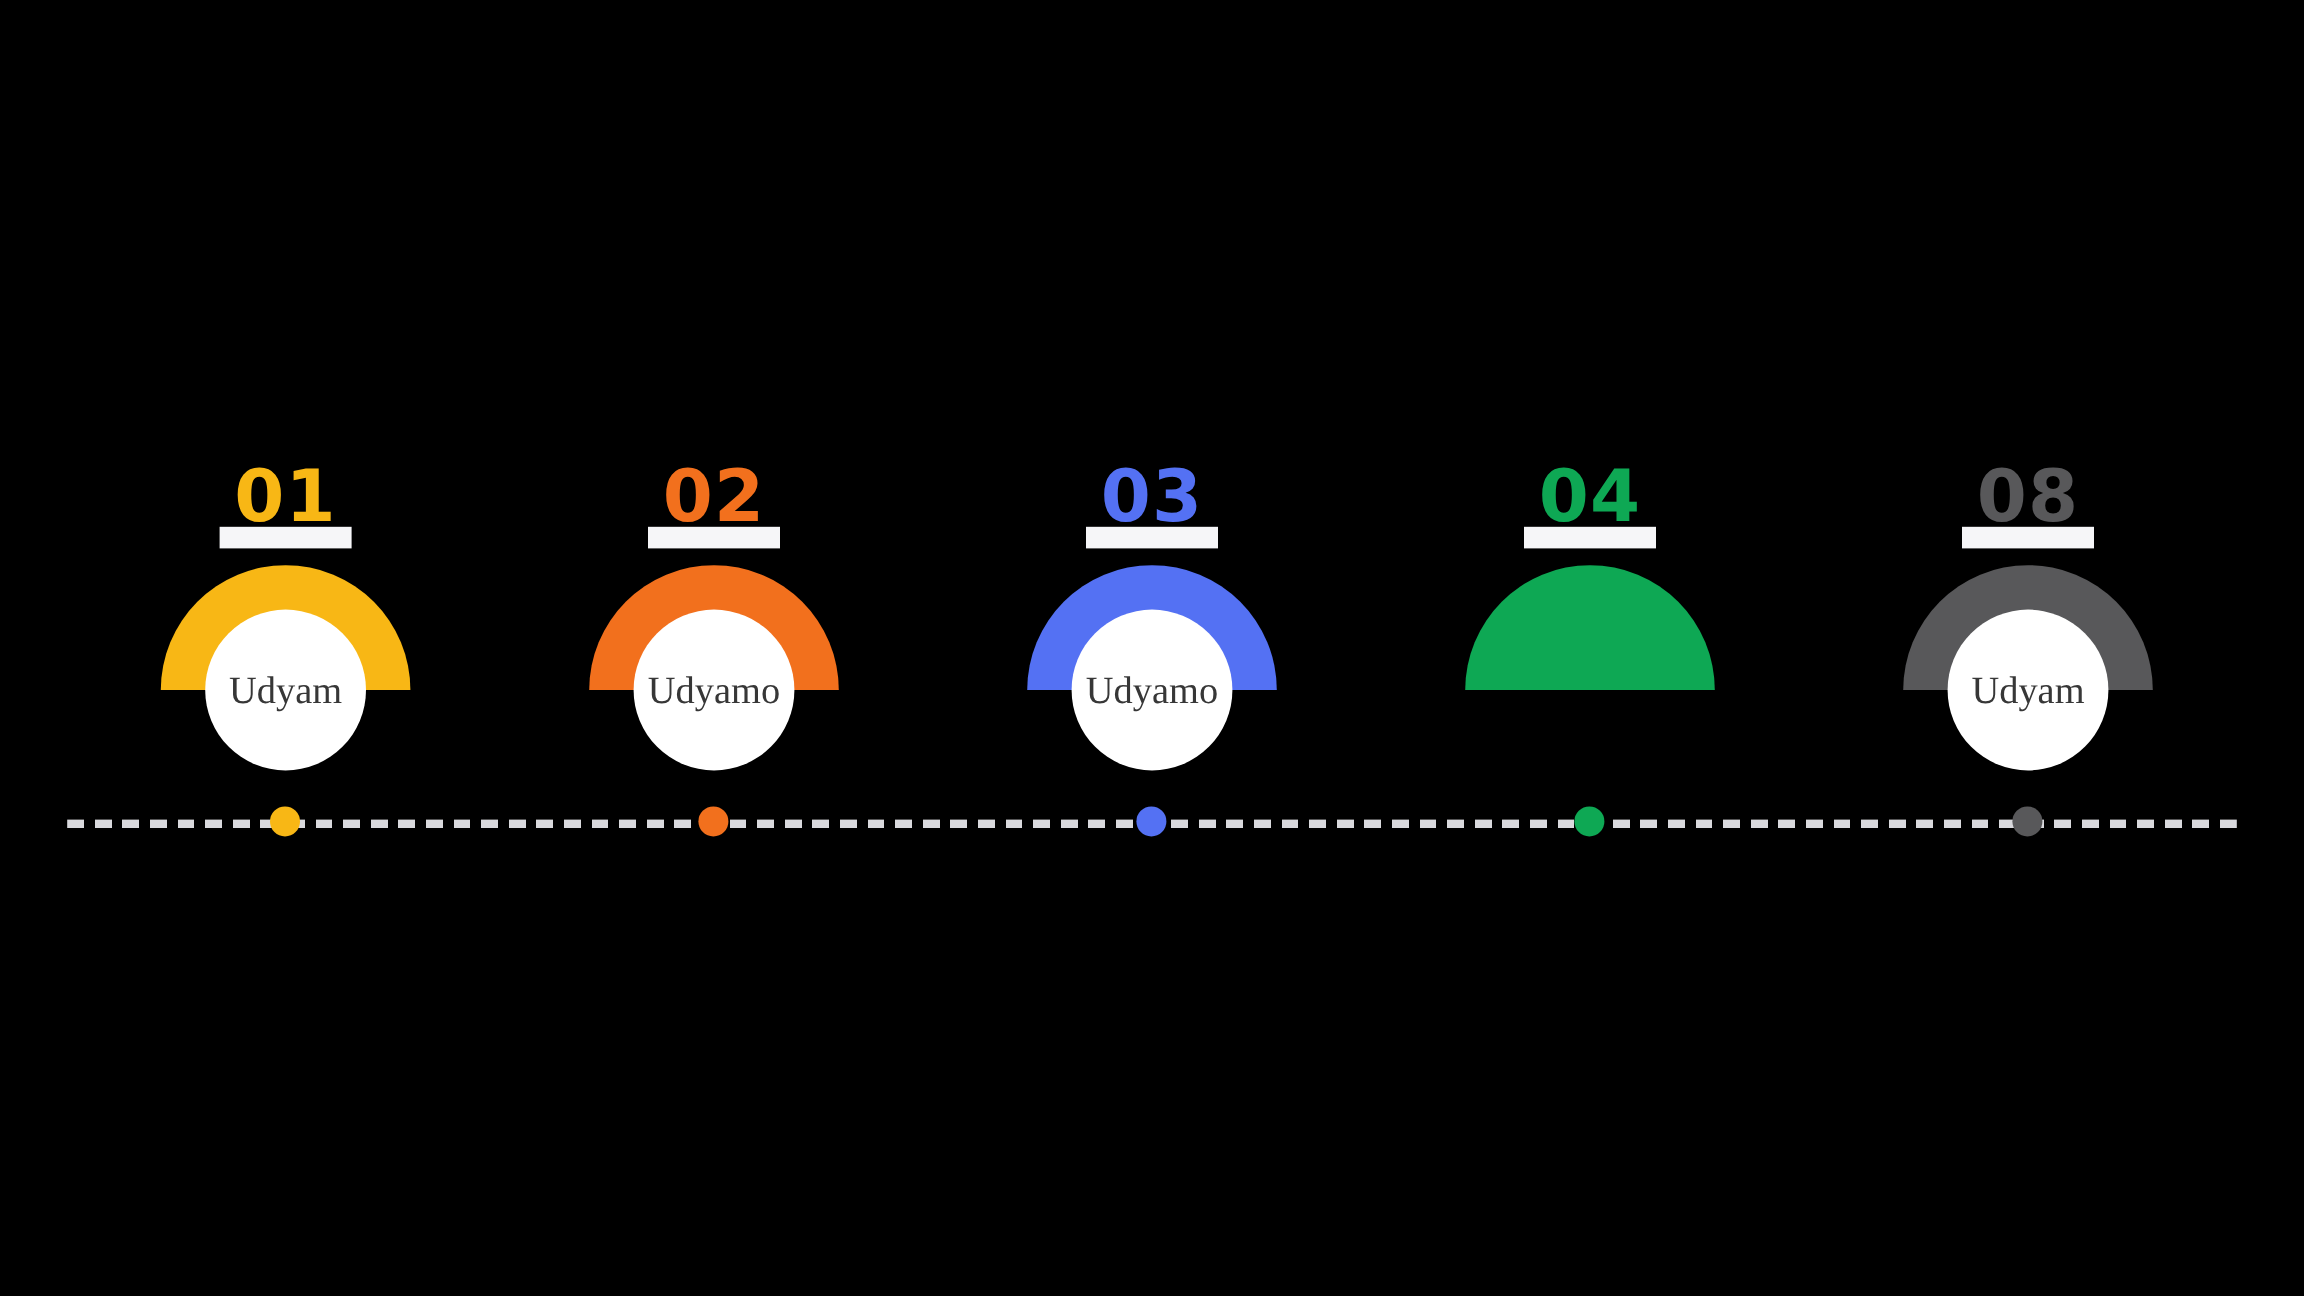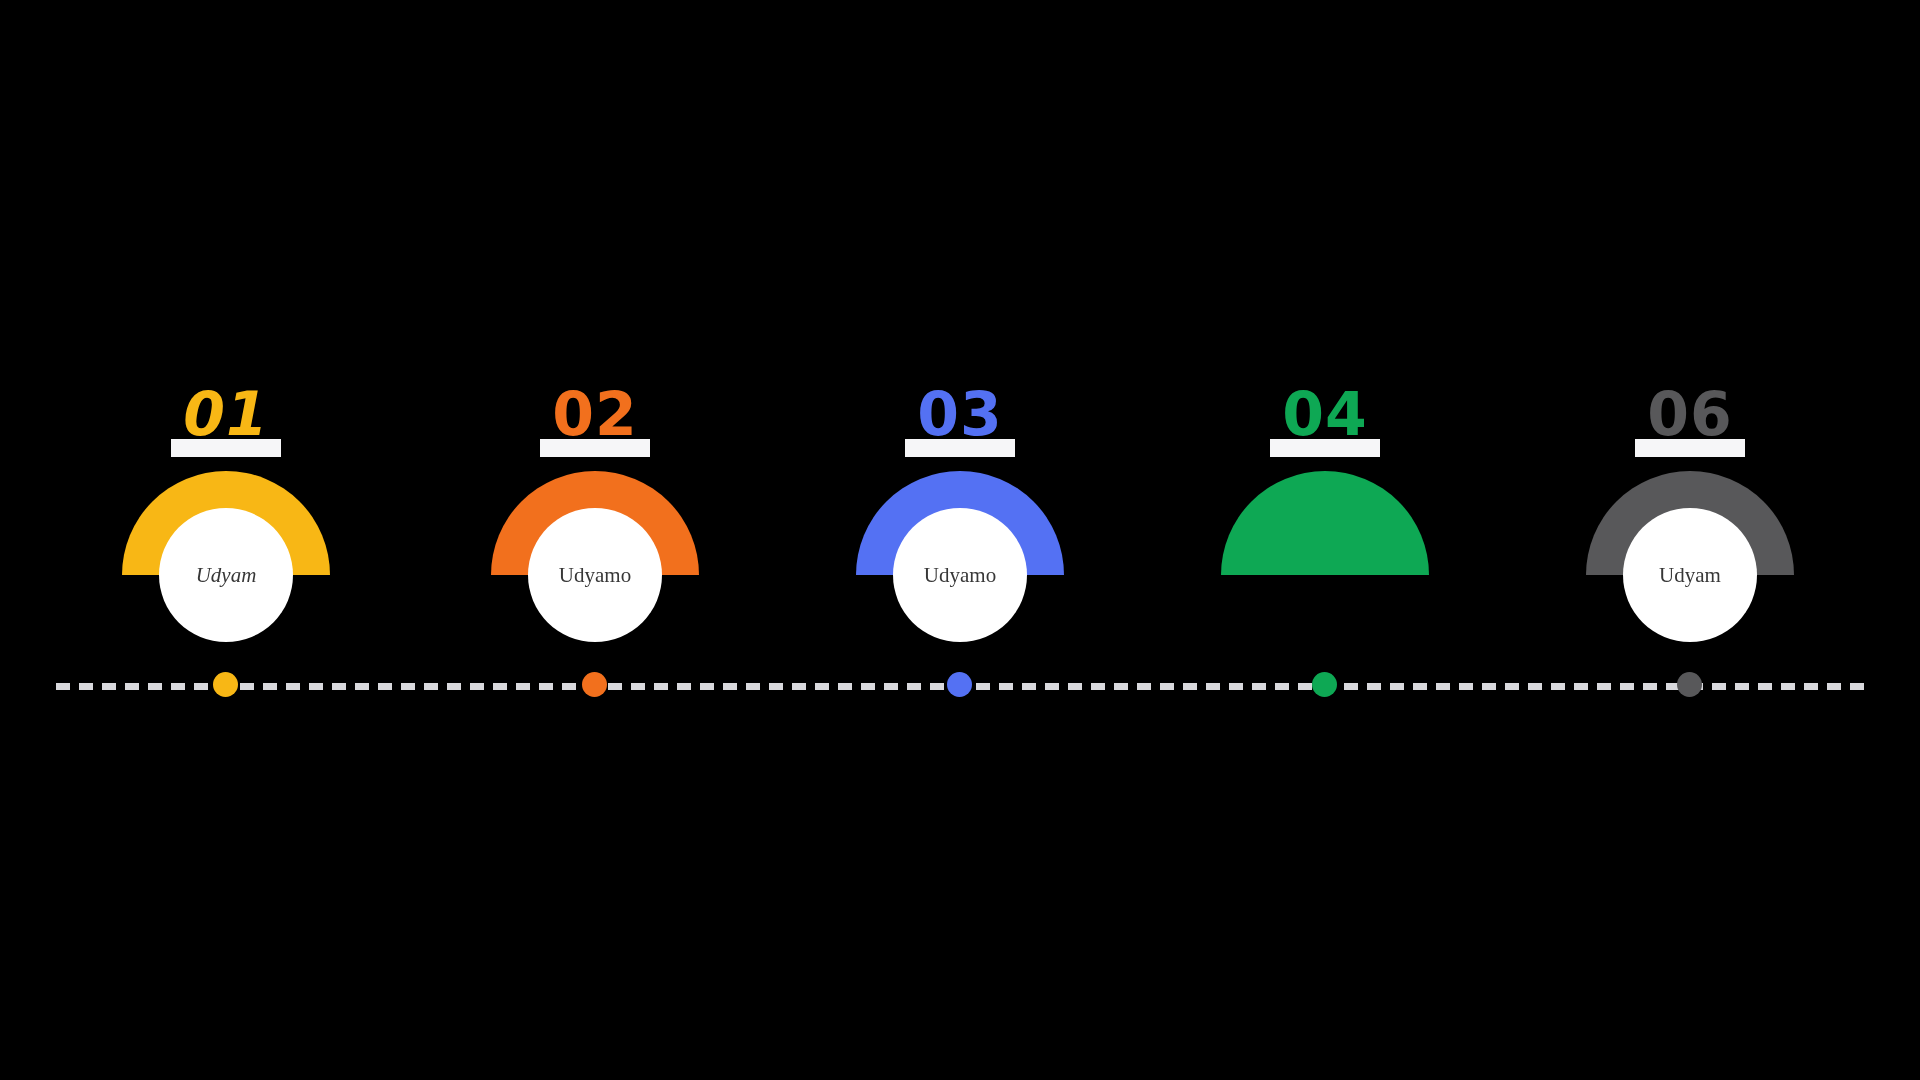--- a/index.html
+++ b/index.html
@@ -31,21 +31,21 @@
   }
 
   
   .step {
     position: absolute;
     top: 380px;
     width: 220px;
     height: 330px;
     z-index: 2;
   }
-  .step:nth-of-type(2) { left: 116px; font-style: italic;  }
+  .step:nth-of-type(2) { left: 128px;  }
   .step:nth-of-type(3) { left: 485px;  }
   .step:nth-of-type(4) { left: 850px; text-decoration: underline;  }
   .step:nth-of-type(5) { left: 1215px; }
   .step:nth-of-type(6) { left: 1580px; }
 
   .num {
     position: absolute;
     top: 4px;
     left: 0;
     width: 100%;
@@ -86,21 +86,21 @@
     height: 134px;
     border-radius: 50%;
     background: var(--circlec, #FFFFFF);
     display: flex;
     align-items: center;
     justify-content: center;
   }
 
   .label {
     font-family: "Liberation Serif", serif;
-    font-size: 21px;
+    font-size: 32px;
     color: var(--labelc, #373737);
     white-space: nowrap;
   }
 
   .dot {
     position: absolute;
     top: 292px;
     left: 97px;
     width: 25px;
     height: 25px;
@@ -144,20 +144,20 @@
 </div>
 
 <div class="step" style="--c: #0EA854;">
   <div class="num">04</div>
   <div class="bar"></div>
   <div class="arc"></div>
   <div class="dot"></div>
 </div>
 
 <div class="step" style="--c: #58585A;">
-  <div class="num">06</div>
+  <div class="num">08</div>
   <div class="bar"></div>
   <div class="arc"></div>
   <div class="circle">
     <span class="label">Udyam</span>
   </div>
   <div class="dot"></div>
 </div>
 
 </body></html>

